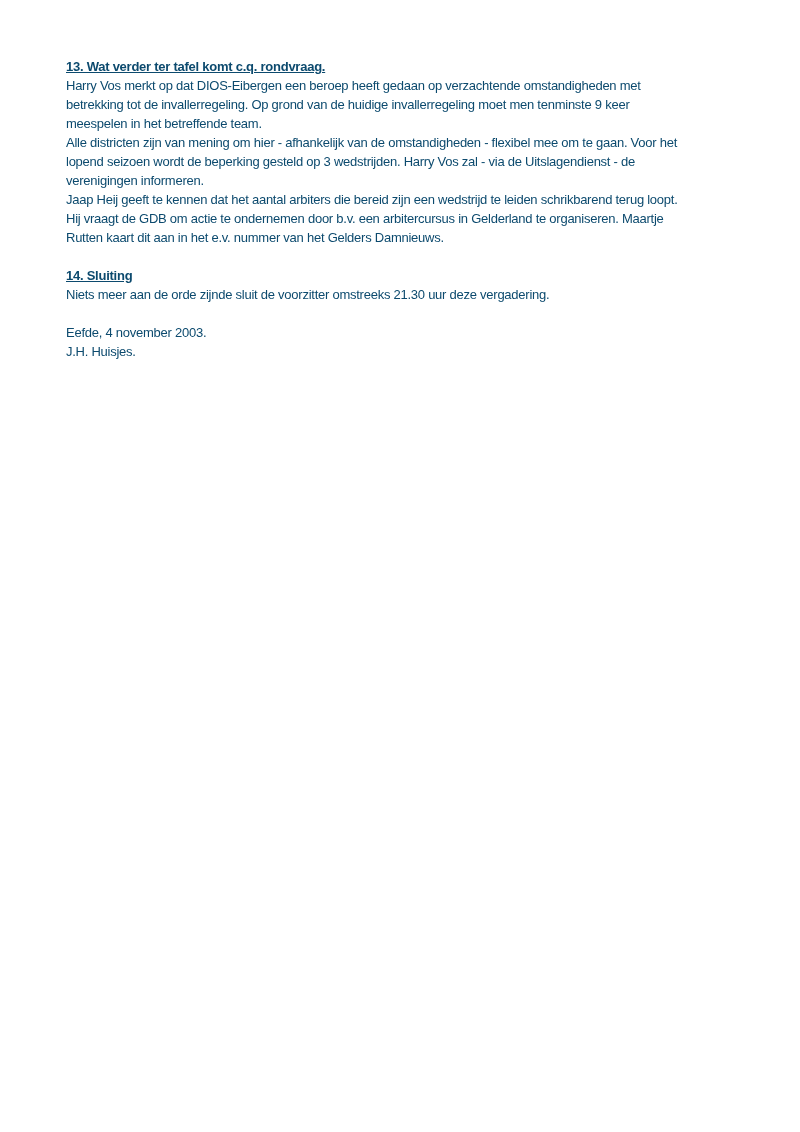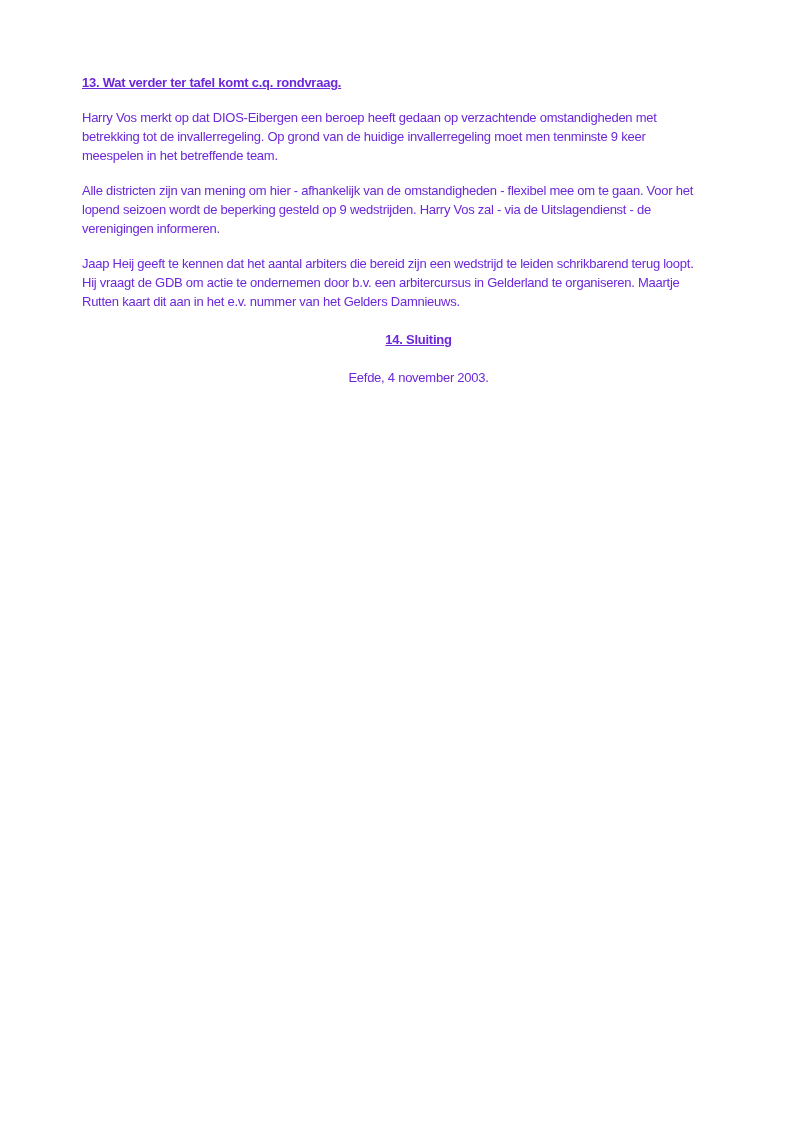--- a/index.html
+++ b/index.html
@@ -17,58 +17,59 @@
     color: #1b1b1b;
   }
   .content {
     position: absolute;
     top: 57px;
     left: 66px;
     width: 705px;
   }
   .content p,
   .content h2 {
-    margin: 16px;
+    margin: 0;
     padding: 0;
     font-size: 13px;
     line-height: 19px;
     letter-spacing: -0.25px;
     font-weight: normal;
     white-space: pre-line;
-    color: #6d28d9;
+    color: #0c4a6e;
   }
   .content h2 {
     font-weight: bold;
     text-decoration: underline;
   }
   .spaced {
     margin-top: 19px !important;
-    text-align: center;
   }
 </style>
 </head>
 <body>
 
 <div class="page">
   <div class="content">
 
     <h2>13. Wat verder ter tafel komt c.q. rondvraag.</h2>
 
     <p>Harry Vos merkt op dat DIOS-Eibergen een beroep heeft gedaan op verzachtende omstandigheden met
 betrekking tot de invallerregeling. Op grond van de huidige invallerregeling moet men tenminste 9 keer
 meespelen in het betreffende team.</p>
 
     <p>Alle districten zijn van mening om hier - afhankelijk van de omstandigheden - flexibel mee om te gaan. Voor het
-lopend seizoen wordt de beperking gesteld op 9 wedstrijden. Harry Vos zal - via de Uitslagendienst - de
+lopend seizoen wordt de beperking gesteld op 3 wedstrijden. Harry Vos zal - via de Uitslagendienst - de
 verenigingen informeren.</p>
 
     <p>Jaap Heij geeft te kennen dat het aantal arbiters die bereid zijn een wedstrijd te leiden schrikbarend terug loopt.
 Hij vraagt de GDB om actie te ondernemen door b.v. een arbitercursus in Gelderland te organiseren. Maartje
 Rutten kaart dit aan in het e.v. nummer van het Gelders Damnieuws.</p>
 
     <h2 class="spaced">14. Sluiting</h2>
 
+    <p>Niets meer aan de orde zijnde sluit de voorzitter omstreeks 21.30 uur deze vergadering.</p>
 
     <p class="spaced">Eefde, 4 november 2003.</p>
 
+    <p>J.H. Huisjes.</p>
 
   </div>
 </div>
 
 </body></html>

